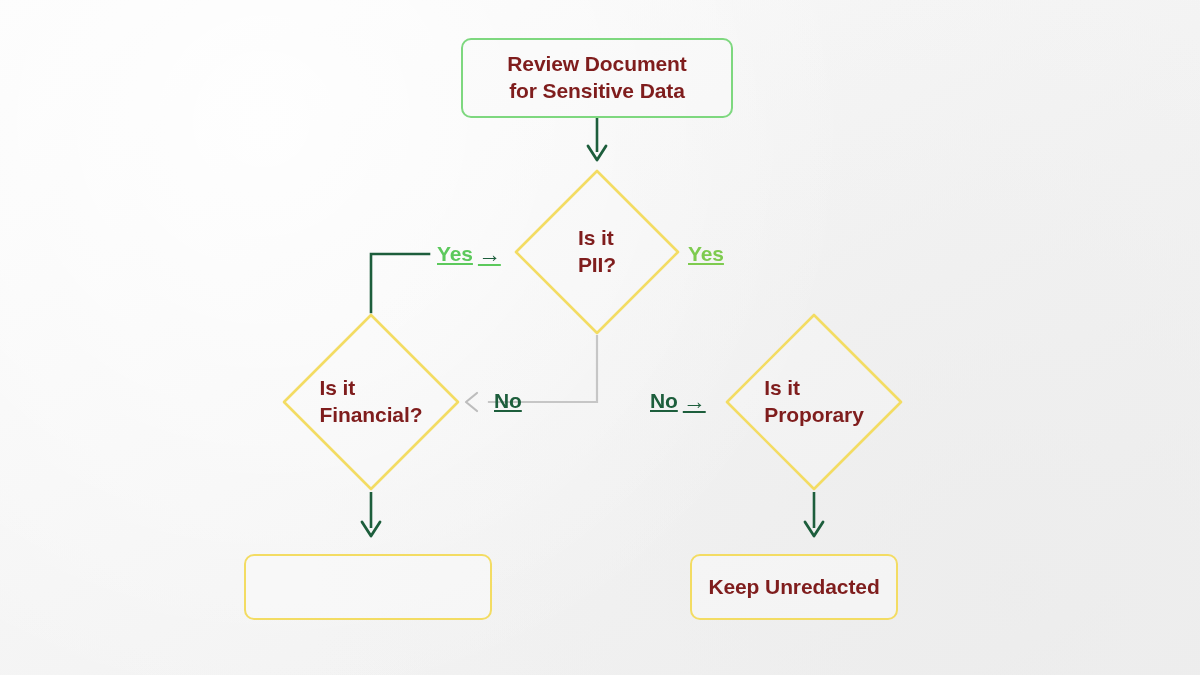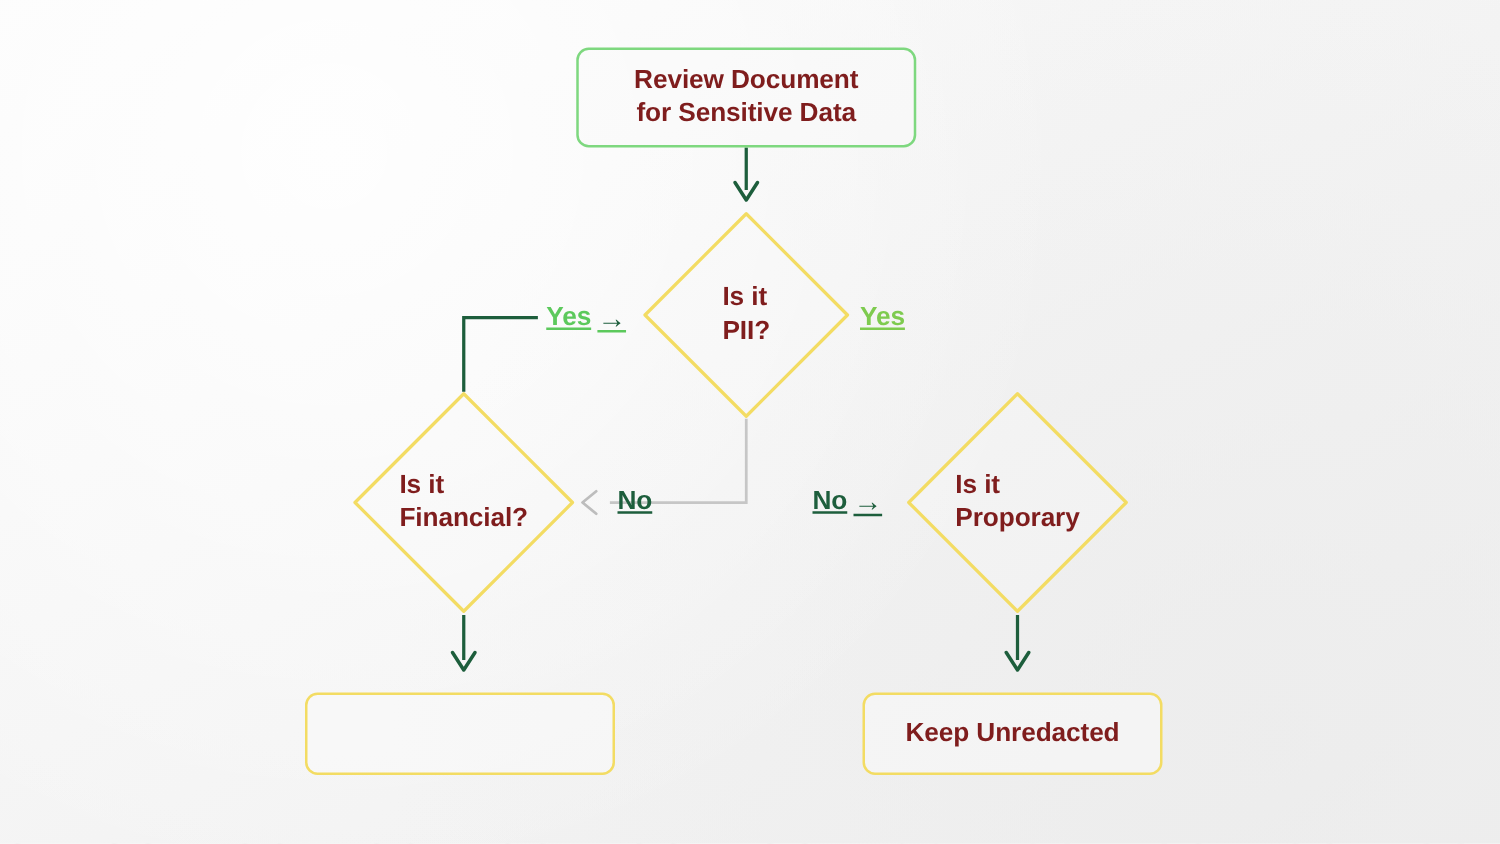--- a/index.html
+++ b/index.html
@@ -204,21 +204,21 @@
     <div class="diamond-text">
       <span class="node-label">Is it
 Proporary</span>
     </div>
   </div>
 
   <div class="node box box-plain" style="left:244px; top:554px; width:248px; height:66px;">
     <span class="node-label"></span>
   </div>
 
-  <div class="node box box-plain" style="left:690px; top:554px; width:240px; height:66px;">
+  <div class="node box box-plain" style="left:690px; top:554px; width:208px; height:66px;">
     <span class="node-label">Keep Unredacted</span>
   </div>
 
   <div class="edge-label lbl-yes-left" style="left:437px; top:242px;">
     <span>Yes</span>
     <span class="arrow-glyph arrow-dark">→</span>
   </div>
 
   <div class="edge-label lbl-yes-right" style="left:688px; top:242px;">
     <span>Yes</span>

